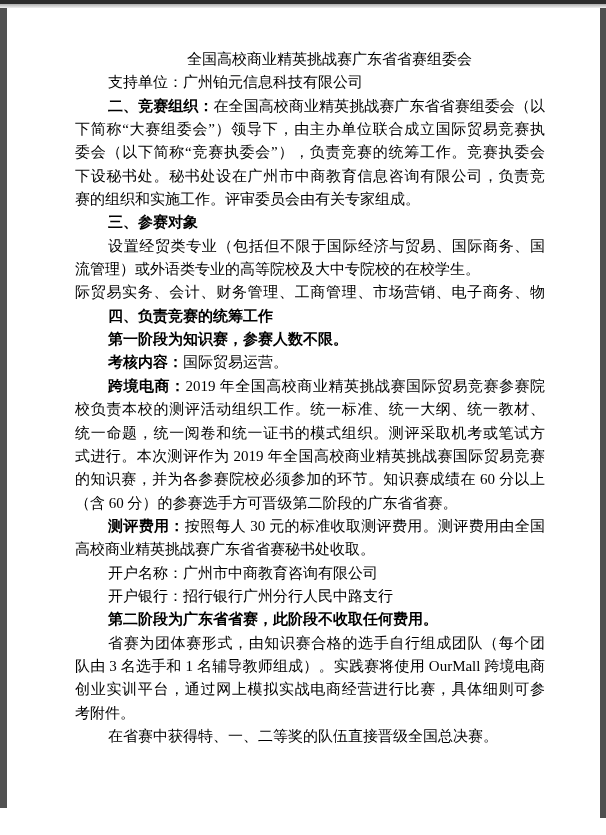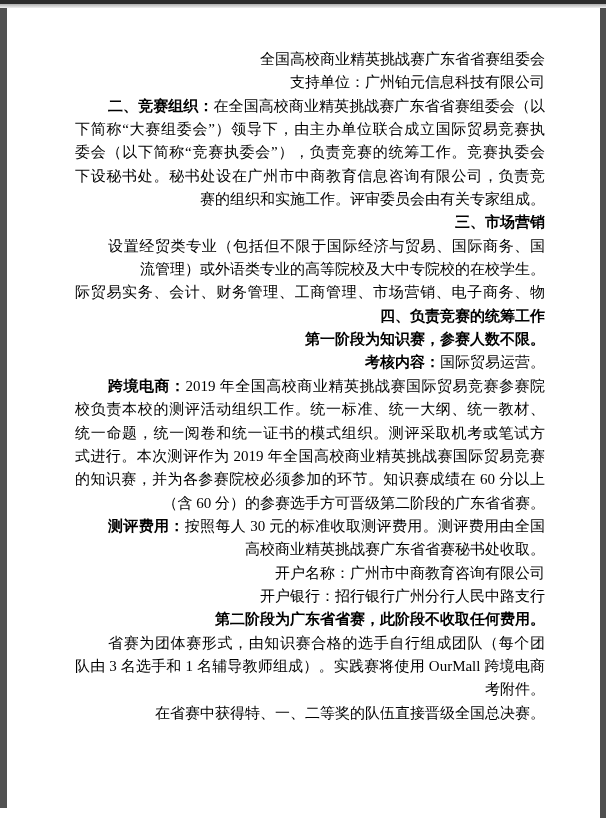--- a/index.html
+++ b/index.html
@@ -38,21 +38,20 @@
     left: 75px;
     top: 48px;
     width: 470px;
   }
   .line {
     height: 23.35px;
     line-height: 23.35px;
     font-size: 15px;
     overflow: hidden;
     white-space: normal;
-    text-align: right;
   }
   .line.justify {
     text-align: justify;
     text-align-last: justify;
     font-family: Liberation Serif, serif;
   }
   .line.indent   { text-indent: 33px; }
   .line.titlepos { text-indent: 112px; }
   .line b { font-weight: bold; }
 </style>
@@ -65,35 +64,36 @@
 <div class="frame-right"></div>
 
 <div class="doc-content" id="doc-content">
     <div class="line titlepos"><span>全国高校商业精英挑战赛广东省省赛组委会</span></div>
     <div class="line indent"><span>支持单位：广州铂元信息科技有限公司</span></div>
     <div class="line indent justify"><b>二、竞赛组织：</b><span>在全国高校商业精英挑战赛广东省省赛组委会（以</span></div>
     <div class="line justify"><span>下简称“大赛组委会”）领导下，由主办单位联合成立国际贸易竞赛执</span></div>
     <div class="line justify"><span>委会（以下简称“竞赛执委会”），负责竞赛的统筹工作。竞赛执委会</span></div>
     <div class="line justify"><span>下设秘书处。秘书处设在广州市中商教育信息咨询有限公司，负责竞</span></div>
     <div class="line"><span>赛的组织和实施工作。评审委员会由有关专家组成。</span></div>
-    <div class="line indent"><b>三、市场营销</b></div>
+    <div class="line indent"><b>三、参赛对象</b></div>
     <div class="line indent justify"><span>设置经贸类专业（包括但不限于国际经济与贸易、国际商务、国</span></div>
     <div class="line"><span>流管理）或外语类专业的高等院校及大中专院校的在校学生。</span></div>
     <div class="line justify"><span>际贸易实务、会计、财务管理、工商管理、市场营销、电子商务、物</span></div>
     <div class="line indent"><b>四、负责竞赛的统筹工作</b></div>
     <div class="line indent"><b>第一阶段为知识赛，参赛人数不限。</b></div>
     <div class="line indent"><b>考核内容：</b><span>国际贸易运营。</span></div>
     <div class="line indent justify"><b>跨境电商：</b><span>2019 年全国高校商业精英挑战赛国际贸易竞赛参赛院</span></div>
     <div class="line justify"><span>校负责本校的测评活动组织工作。统一标准、统一大纲、统一教材、</span></div>
     <div class="line justify"><span>统一命题，统一阅卷和统一证书的模式组织。测评采取机考或笔试方</span></div>
     <div class="line justify"><span>式进行。本次测评作为 2019 年全国高校商业精英挑战赛国际贸易竞赛</span></div>
     <div class="line justify"><span>的知识赛，并为各参赛院校必须参加的环节。知识赛成绩在 60 分以上</span></div>
     <div class="line"><span>（含 60 分）的参赛选手方可晋级第二阶段的广东省省赛。</span></div>
     <div class="line indent justify"><b>测评费用：</b><span>按照每人 30 元的标准收取测评费用。测评费用由全国</span></div>
     <div class="line"><span>高校商业精英挑战赛广东省省赛秘书处收取。</span></div>
     <div class="line indent"><span>开户名称：广州市中商教育咨询有限公司</span></div>
     <div class="line indent"><span>开户银行：招行银行广州分行人民中路支行</span></div>
     <div class="line indent"><b>第二阶段为广东省省赛，此阶段不收取任何费用。</b></div>
     <div class="line indent justify"><span>省赛为团体赛形式，由知识赛合格的选手自行组成团队（每个团</span></div>
     <div class="line justify"><span>队由 3 名选手和 1 名辅导教师组成）。实践赛将使用 OurMall 跨境电商</span></div>
+    <div class="line justify"><span>创业实训平台，通过网上模拟实战电商经营进行比赛，具体细则可参</span></div>
     <div class="line"><span>考附件。</span></div>
     <div class="line indent"><span>在省赛中获得特、一、二等奖的队伍直接晋级全国总决赛。</span></div>
   </div>
 
 </body></html>

